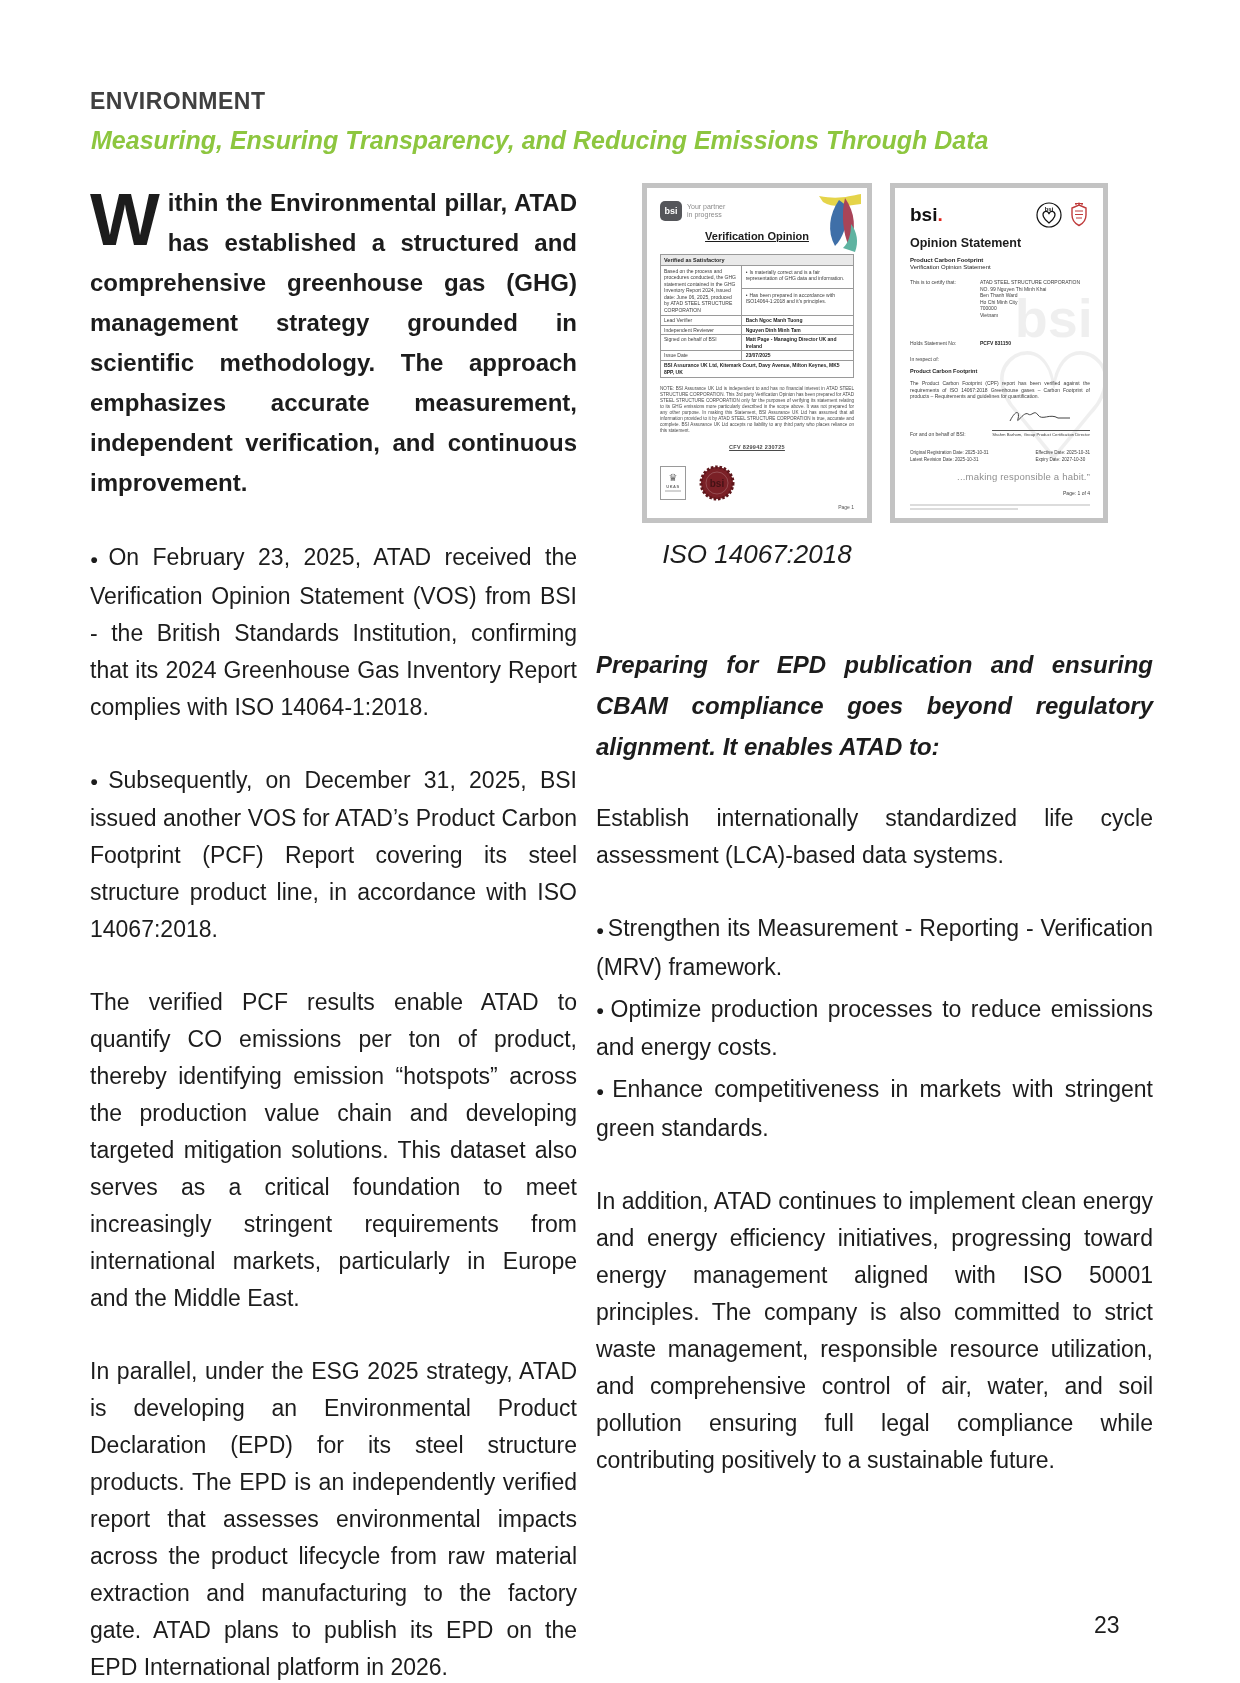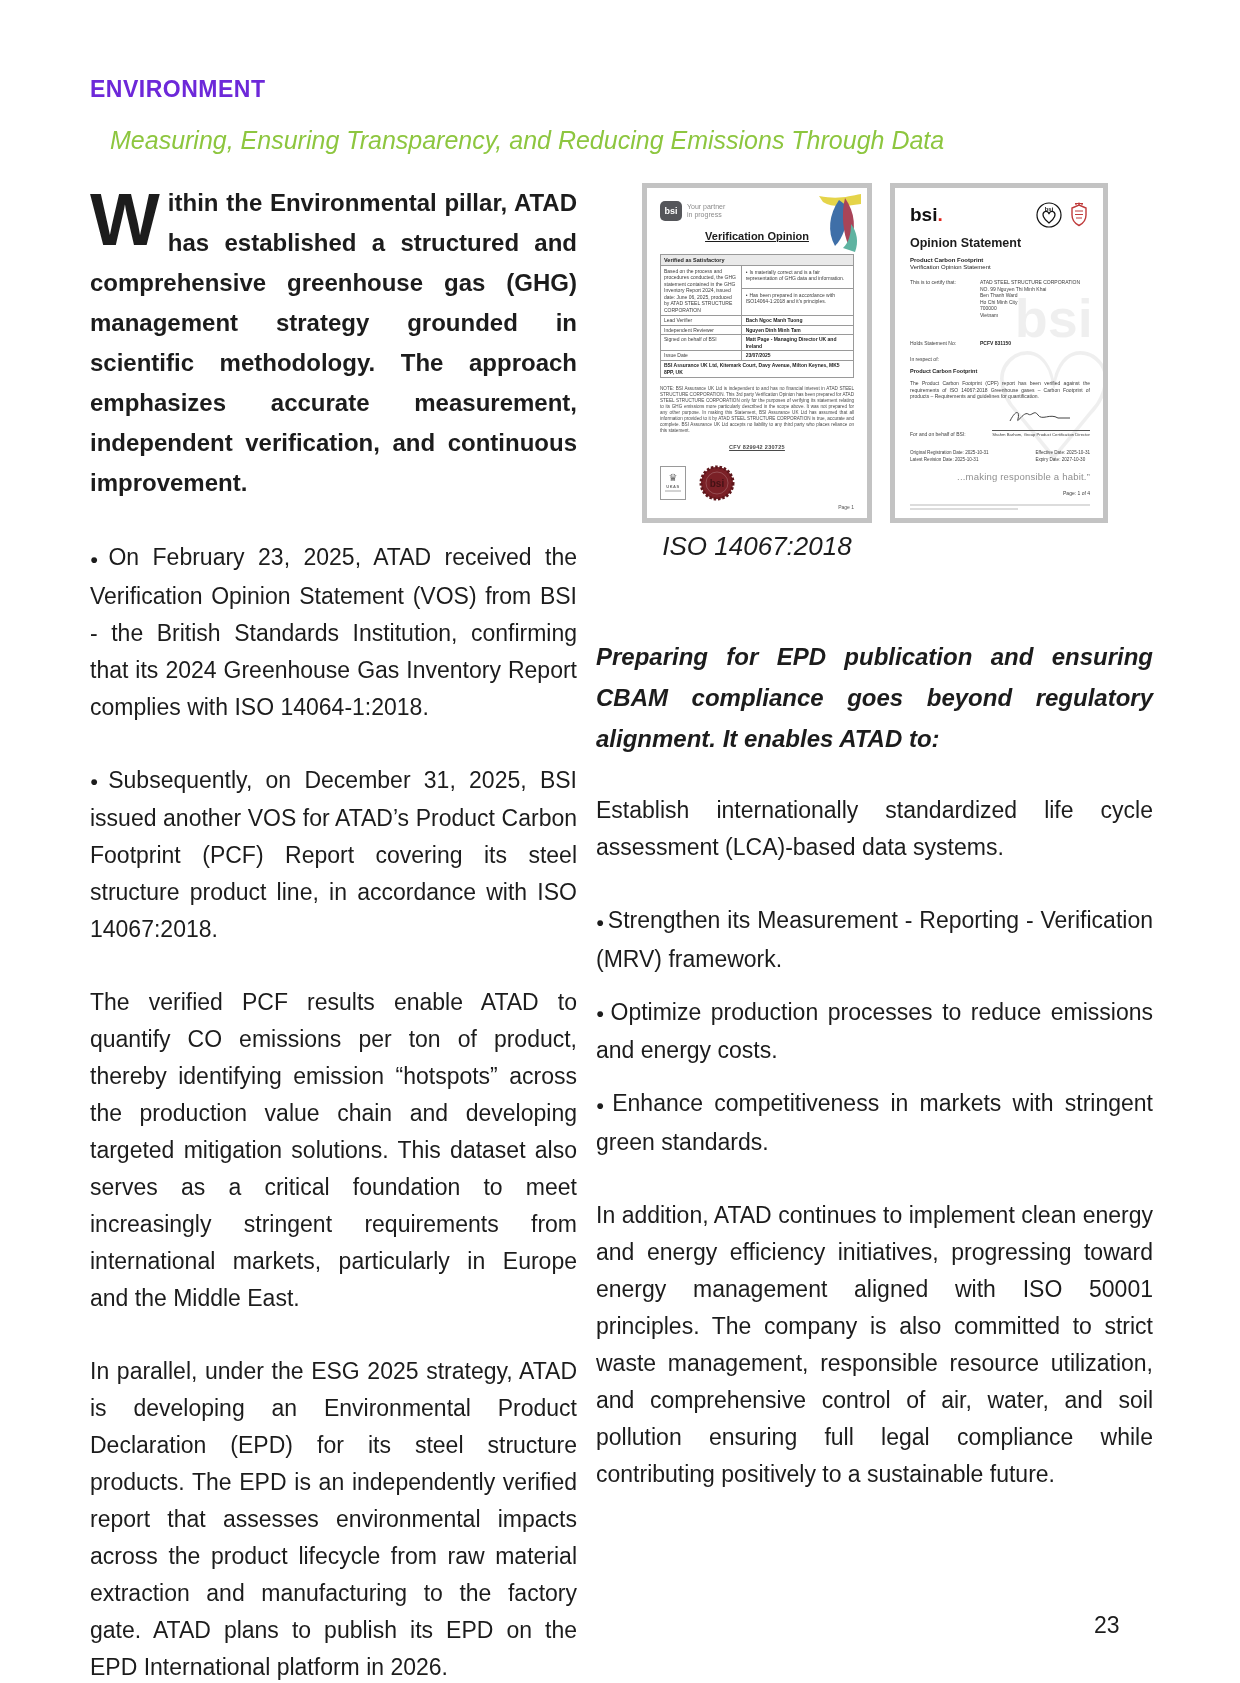--- a/index.html
+++ b/index.html
@@ -1,41 +1,41 @@
 <!DOCTYPE html>
 <html><head>
 <meta charset="utf-8">
 <style>
   * { margin:0; padding:0; box-sizing:border-box; }
   body { background:#ffffff; font-family:"Liberation Sans","DejaVu Sans",sans-serif; color:#1c1c1c; }
   .page { position:relative; width:1240px; height:1683px; background:#ffffff; overflow:hidden; margin:0 auto; }
 
   
-  .section-label { position:absolute; left:90px; top:76px; font-size:23px; font-weight:bold; letter-spacing:0.5px; color:#6d28d9; }
-  .subtitle { position:absolute; left:91px; top:126px; font-size:25px; font-style:italic; font-weight:400; color:#8dc63f;margin-left:19px; }
+  .section-label { position:absolute; left:90px; top:88px; font-size:23px; font-weight:bold; letter-spacing:0.5px; color:#404040; }
+  .subtitle { position:absolute; left:91px; top:126px; font-size:25px; font-style:italic; font-weight:700; color:#8dc63f; }
 
   
   .col-left  { position:absolute; left:90px;  top:183px; width:487px; }
   .col-right { position:absolute; left:596px; top:183px; width:557px; }
 
   .body-p { font-size:23px; line-height:37px; text-align:justify; color:#1c1c1c; }
   .intro  { font-size:24px; line-height:40px; font-weight:bold; text-align:justify; }
   .dropcap { float:left; font-size:74px; line-height:62px; font-weight:800; margin:6px 8px 0 0; }
   .mt { margin-top:36px; }
   .bullet::before { content:"\25CF"; font-size:0.6em; margin-right:3px; vertical-align:0.1em; }
 
   .rc-heading { font-size:24px; line-height:41px; font-weight:bold; text-align:justify; margin-top:74px;font-style:italic; }
-  .rc-items .body-p { margin-top:16px; }
+  .rc-items .body-p { margin-top:5px; }
 
   
   .certs { display:flex; gap:18px; margin-left:46px; }
   .cert { background:#ffffff; border:5px solid #c3c3c3; position:relative; overflow:hidden; }
   .cert-vo { width:230px; height:340px; padding:13px 13px 8px 13px; display:flex; flex-direction:column; }
   .cert-os { width:218px; height:340px; padding:14px 13px 8px 15px; }
-  .captions { display:flex; gap:18px; margin-left:46px; margin-top:8px; }
+  .captions { display:flex; gap:18px; margin-left:46px; margin-top:16px; }
   .caption { font-size:26px; font-style:italic; text-align:center; color:#1c1c1c; }
   .caption-left { width:230px; }
   .caption-right { width:218px; }
 
   
   .vo-logo-row { display:flex; align-items:center; gap:5px; }
   .vo-logo-box { width:22px; height:20px; background:#55565a; border-radius:5px; color:#fff; font-size:9px; font-weight:bold; display:flex; align-items:center; justify-content:center; }
   .vo-tagline { font-size:7px; color:#8a8a8a; line-height:8px; }
   .vo-swoosh { position:absolute; top:6px; right:6px; }
   .vo-title { text-align:center; font-size:11px; font-weight:bold; text-decoration:underline; margin-top:9px; }

